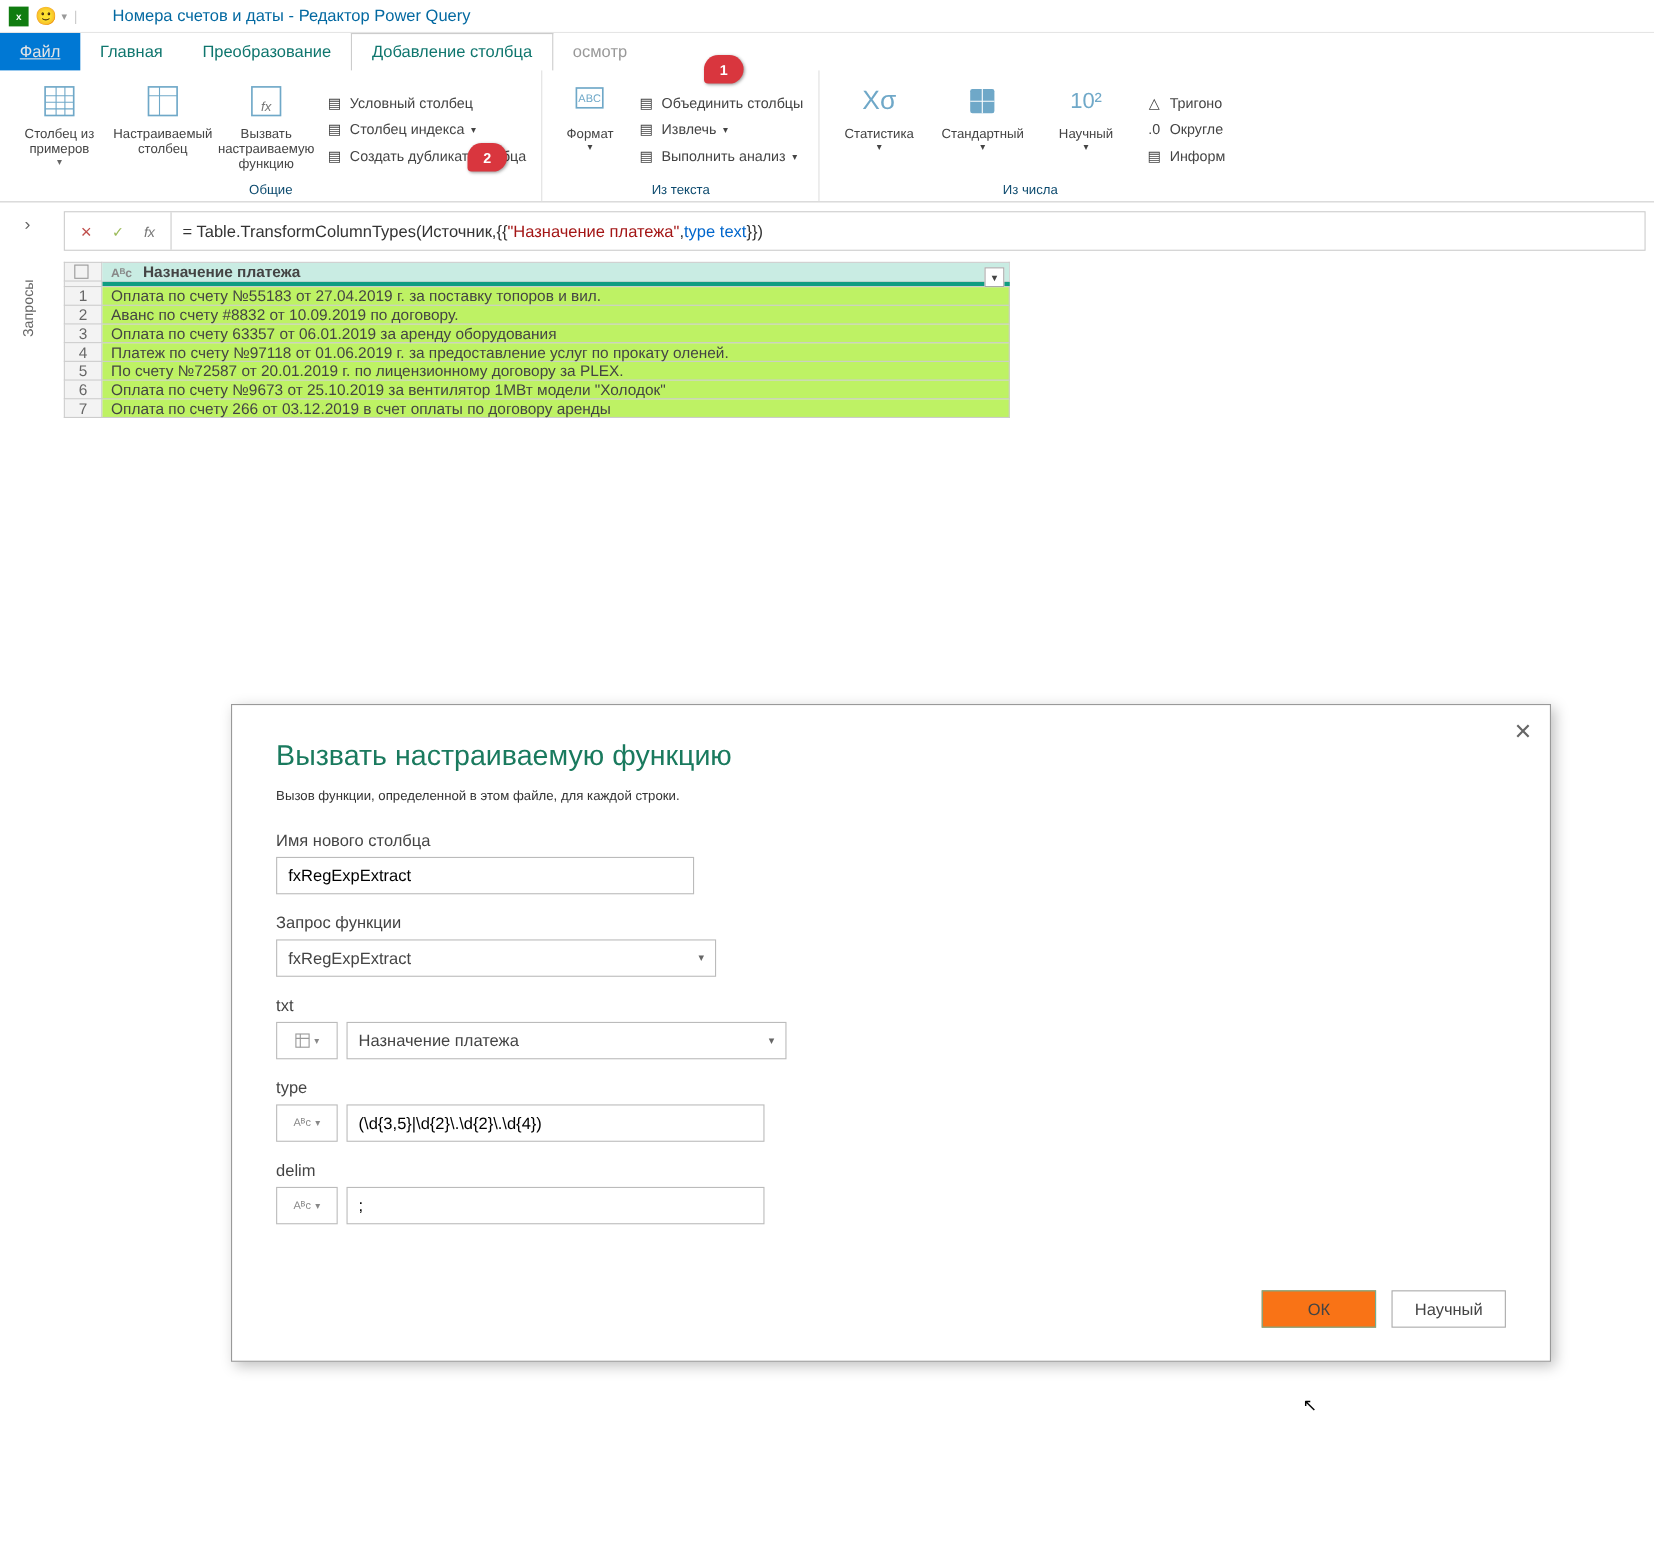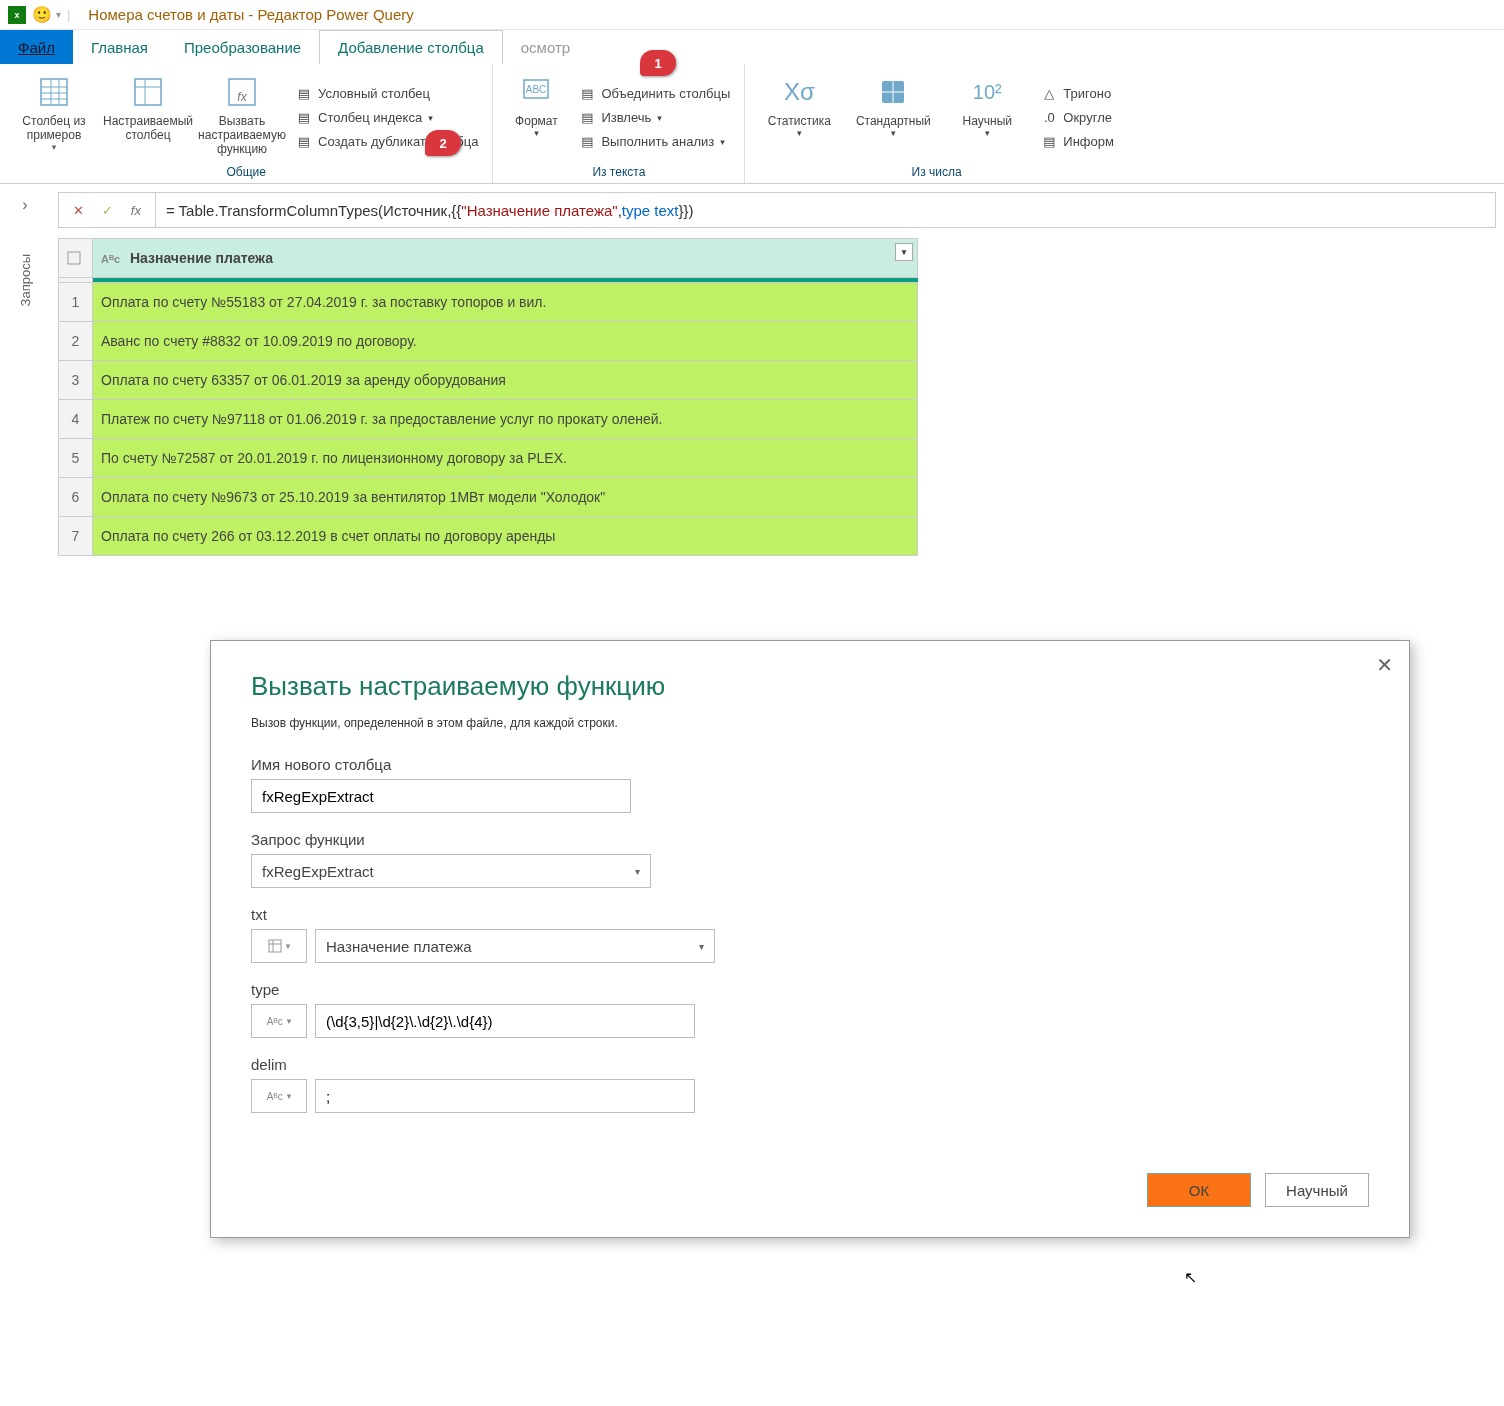--- a/index.html
+++ b/index.html
@@ -1,25 +1,25 @@
 <!DOCTYPE html>
 <html><head>
 <meta charset="utf-8">
 <style>
 * { box-sizing: border-box; margin: 0; padding: 0; font-family: "Segoe UI", Arial, sans-serif; }
 body { background: #fff; font-size: 13px; color: #444; width: 1504px; }
 
 .titlebar { height: 30px; display: flex; align-items: center; padding: 0 8px; background: #fff; border-bottom: 1px solid #e5e5e5; }
 .ex-icon { width: 18px; height: 18px; background: #107c10; color: #fff; font-size: 9px; font-weight: bold; display: flex; align-items: center; justify-content: center; margin-right: 6px; }
 .smiley { font-size: 16px; margin-right: 4px; }
-.title-text { color: #a16207; font-size: 15px; margin-left: 12px; }
+.title-text { color: #0369a1; font-size: 15px; margin-left: 26px; }
 
 .tabs { height: 34px; display: flex; align-items: stretch; background: #fff; }
 .tab { padding: 0 18px; display: flex; align-items: center; font-size: 15px; color: #0f766e; cursor: pointer; }
-.tab.file { background: #0078d4; color: #0f172a; text-decoration: underline; }
+.tab.file { background: #0078d4; color: #e5e5e5; text-decoration: underline; }
 .tab.active { border: 1px solid #ccc; border-bottom: none; background: #fff; }
 
 .ribbon { height: 120px; background: #fff; border-bottom: 1px solid #ccc; display: flex; }
 .ribbon-group { border-right: 1px solid #e0e0e0; padding: 6px 10px 0 10px; display: flex; flex-direction: column; justify-content: space-between; }
 .ribbon-group-label { text-align: center; font-size: 12px; color: #0c4a6e; padding-bottom: 4px; }
 .ribbon-buttons-row { display: flex; gap: 6px; flex: 1; }
 .ribbon-big-btn { display: flex; flex-direction: column; align-items: center; justify-content: flex-start; width: 88px; text-align: center; font-size: 12px; color: #444; cursor: pointer; padding-top: 4px; }
 .ribbon-big-btn .icon-box { width: 36px; height: 36px; display: flex; align-items: center; justify-content: center; margin-bottom: 4px; }
 .ribbon-small-list { display: flex; flex-direction: column; gap: 4px; justify-content: center; }
 .ribbon-small-btn { display: flex; align-items: center; gap: 6px; font-size: 13px; color: #444; cursor: pointer; padding: 2px 4px; }
@@ -31,21 +31,21 @@
 .vtext { writing-mode: vertical-rl; transform: rotate(180deg); color: #666; font-size: 13px; }
 
 .main { flex: 1; padding: 8px 8px 0 8px; }
 .formula-row { display: flex; align-items: center; height: 36px; border: 1px solid #ccc; margin-bottom: 10px; }
 .fx-btn-group { display: flex; align-items: center; gap: 18px; padding: 0 14px; border-right: 1px solid #ccc; height: 100%; color: #999; }
 .fx-input { flex: 1; padding: 0 10px; font-family: Consolas, monospace; font-size: 15px; color: #333; height: 100%; display: flex; align-items: center; }
 .fx-input .str { color: #a31515; }
 .fx-input .kw { color: #0066cc; }
 
 .data-table { border-collapse: collapse; width: 860px; }
-.data-table th, .data-table td { border: 1px solid #ccc; padding: 11px 8px; text-align: left; font-size: 14px; }
+.data-table th, .data-table td { border: 1px solid #ccc; padding: 0 8px; text-align: left; font-size: 14px; }
 .data-table th.rownum { background: #f3f3f3; width: 34px; text-align: center; font-weight: normal; color: #666; }
 .data-table thead td.colhead { background: #c9ece3; font-weight: bold; position: relative; }
 .colhead .type-icon { color: #888; font-size: 11px; margin-right: 6px; }
 .colhead .filter-btn { position: absolute; right: 4px; top: 4px; width: 18px; height: 18px; border: 1px solid #aaa; background: #fff; font-size: 9px; display: flex; align-items: center; justify-content: center; }
 .data-table tbody td.datacell { background: #bef264; }
 .greenbar { height: 4px; background: #0f9d81; }
 
 .callout { position: absolute; width: 36px; height: 26px; border-radius: 14px 14px 14px 4px; background: #d9363e; color: #fff; font-weight: bold; display: flex; align-items: center; justify-content: center; font-size: 13px; box-shadow: 1px 1px 3px rgba(0,0,0,0.4); }
 
 .dialog { position: absolute; left: 210px; top: 640px; width: 1200px; background: #fff; border: 1px solid #999; box-shadow: 4px 4px 12px rgba(0,0,0,0.25); padding: 30px 40px; }

